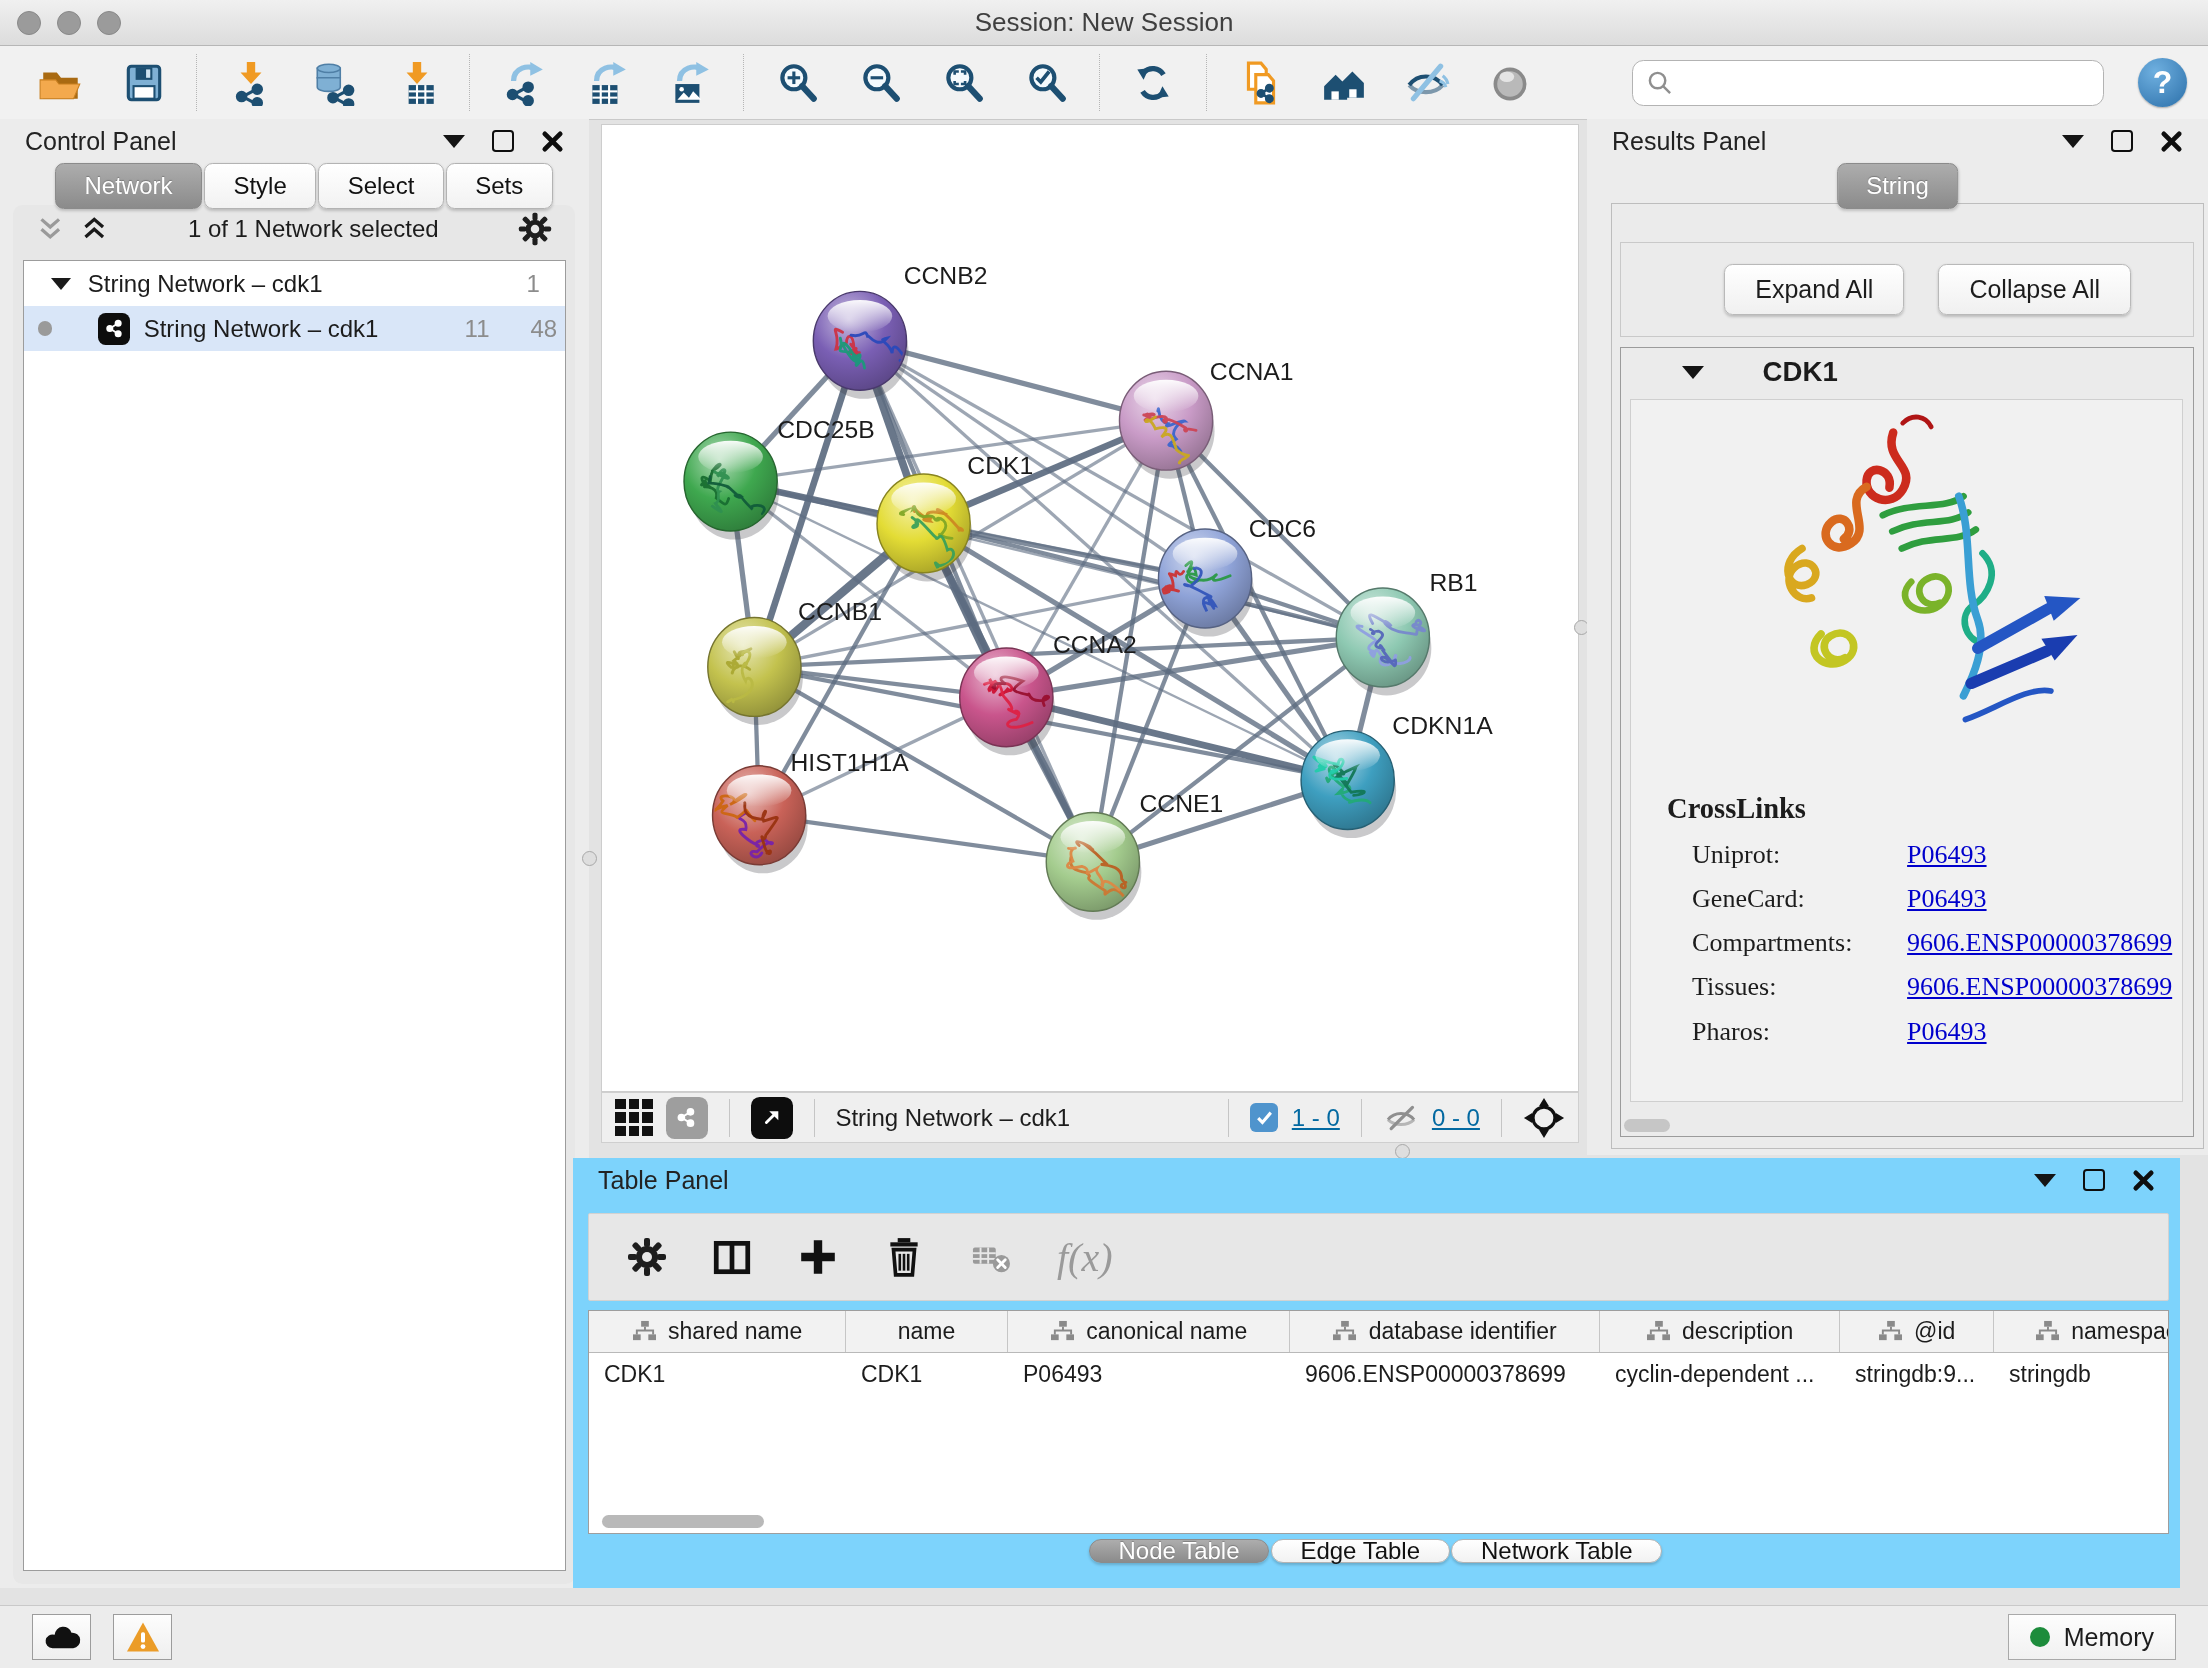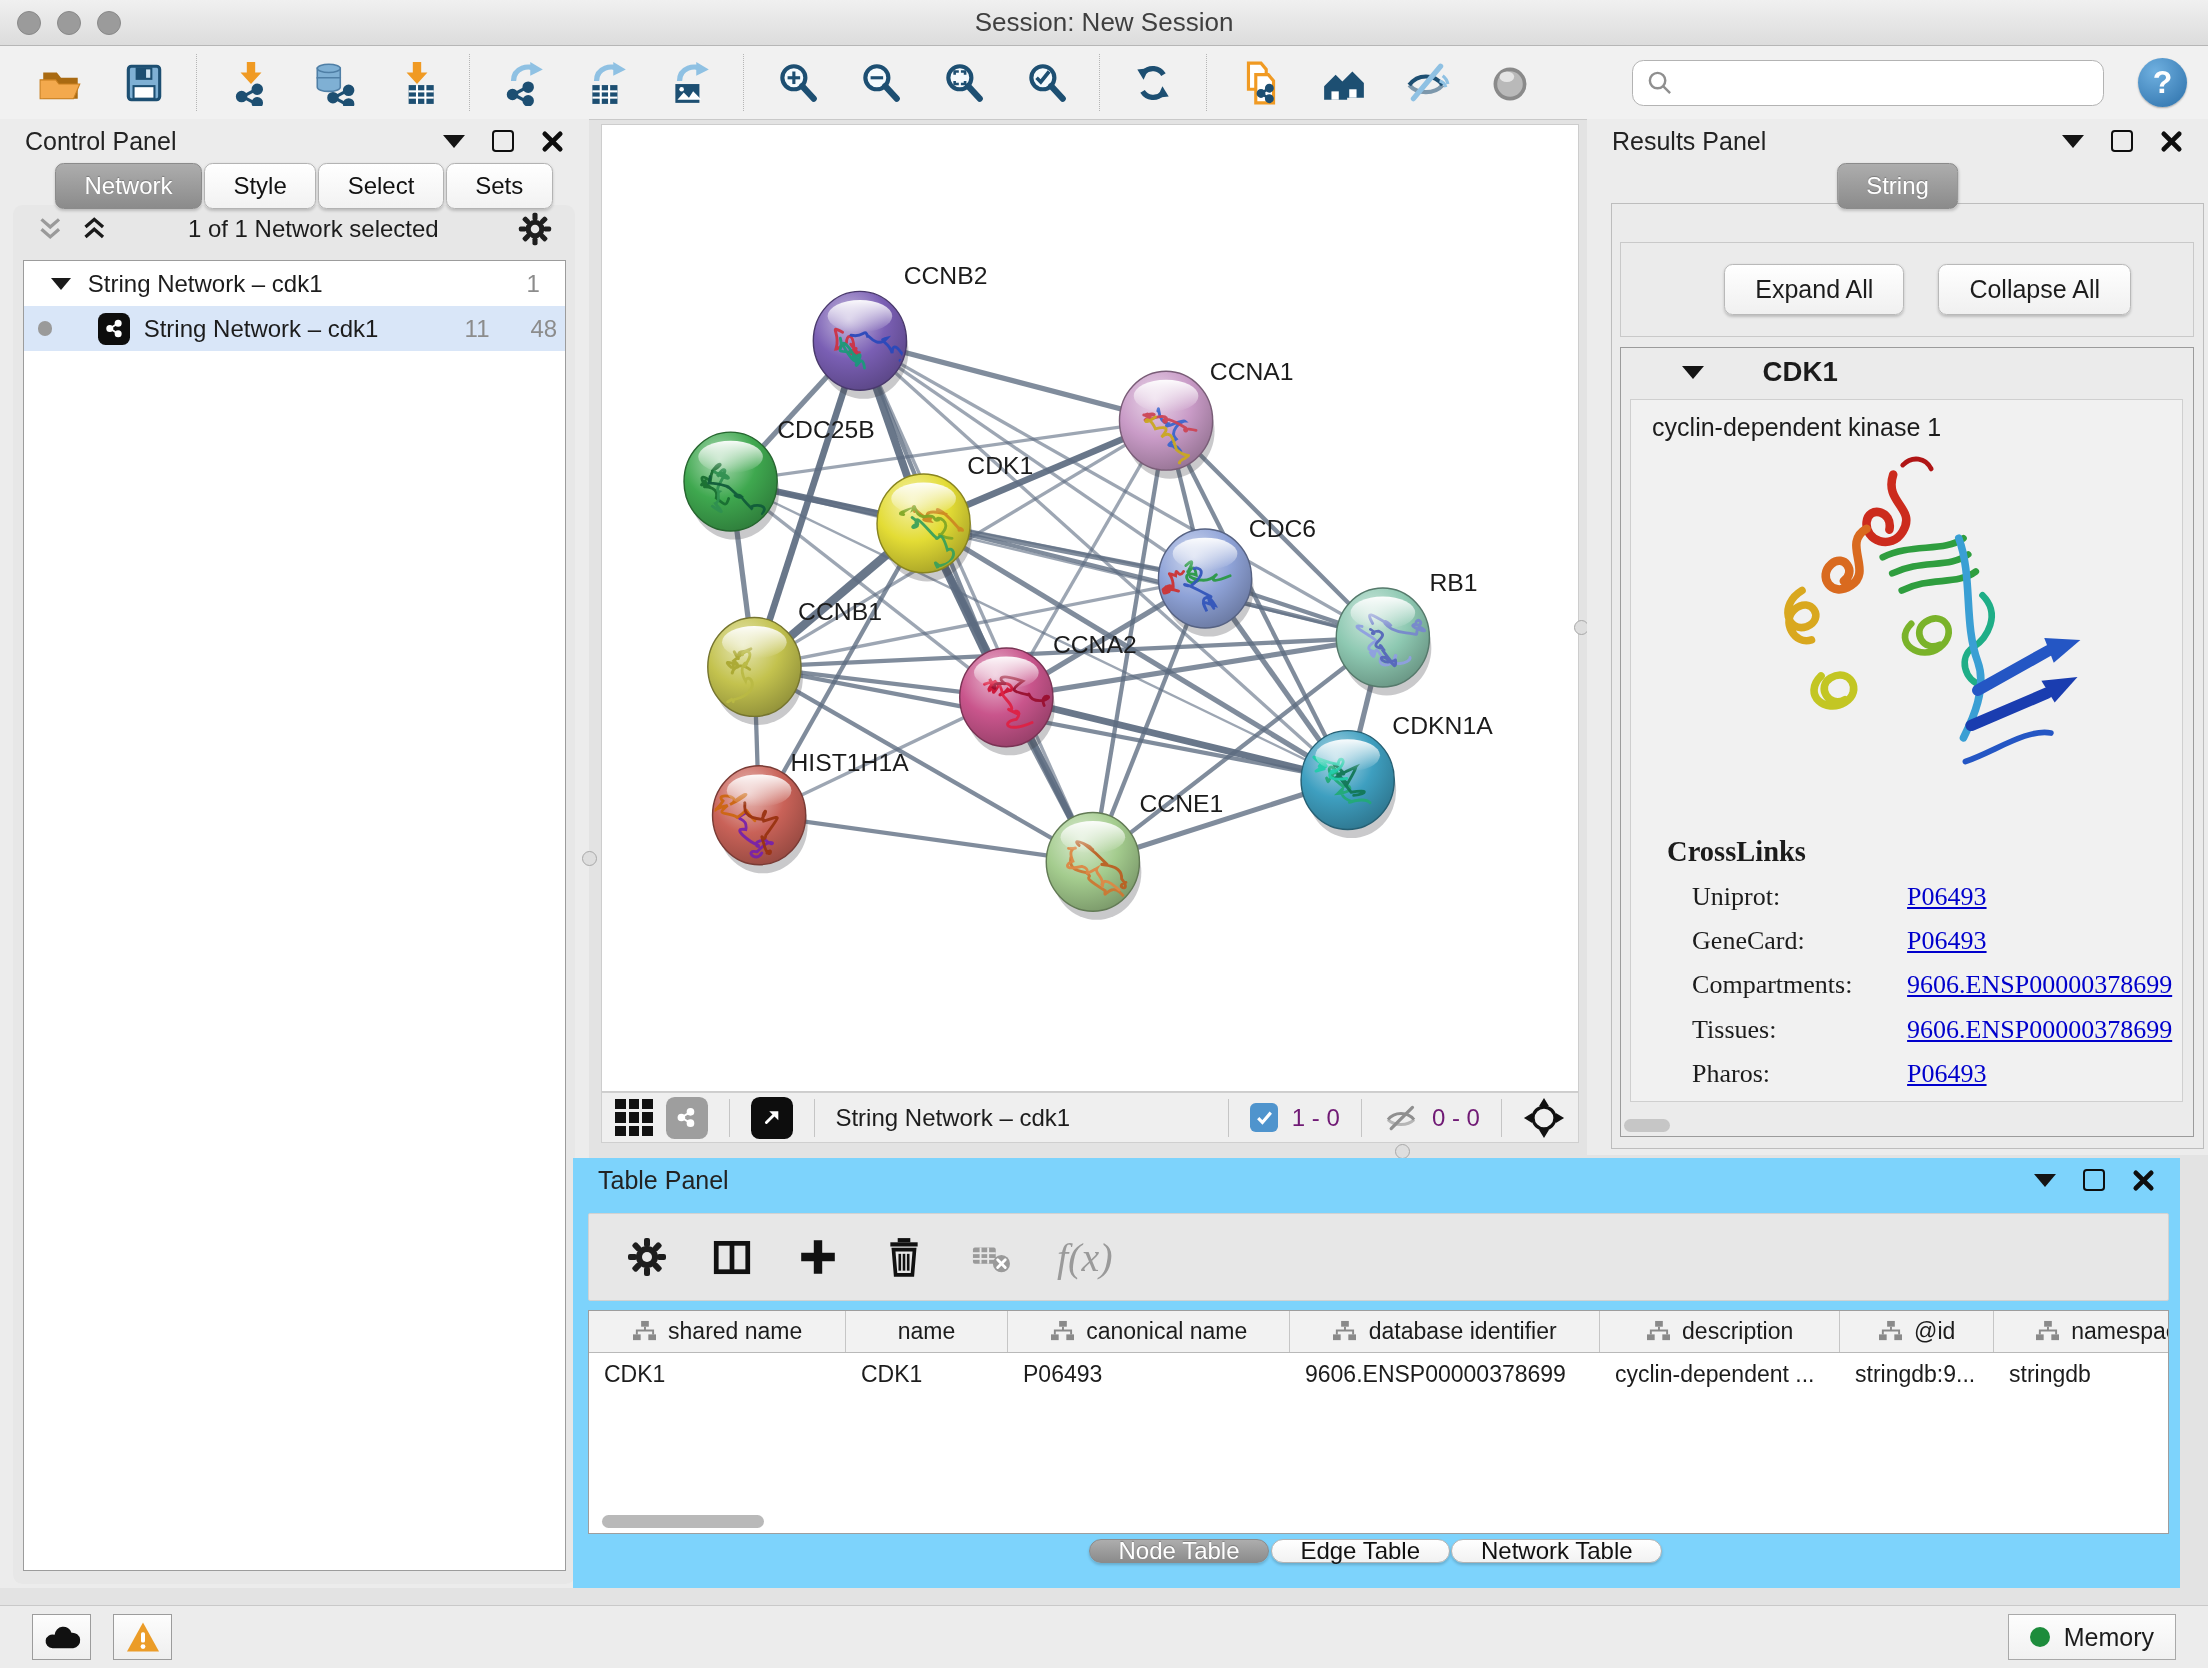--- a/index.html
+++ b/index.html
@@ -70,21 +70,21 @@
   .network-footer { position:absolute; left:601px; top:1092px; width:978px; height:51px; background:#efefef;
                     border:1px solid #cfcfcf; display:flex; align-items:center; padding:0 13.3px; gap:13.3px;
                     font-size:24px; }
   .f-sep { width:0; height:38px; border-left:1px solid #c5c5c5; margin:0 7.6px; }
   .gridicon { display:grid; grid-template-columns:repeat(3,10.5px); grid-template-rows:repeat(3,10.5px); gap:2.9px; }
   .gridicon i { background:#111; display:block; }
   .sharebtn { width:42px; height:42px; border-radius:8.6px; background:#9e9e9e; display:flex;
               align-items:center; justify-content:center; }
   .exportbtn { width:42px; height:42px; border-radius:8.6px; background:#0d0d0d; display:flex;
                align-items:center; justify-content:center; }
-  .fcount { color:#701a75; }
+  .fcount { color:#0369a1;text-decoration:underline; }
   .checkbox { width:28.5px; height:28.5px; border-radius:5.7px; background:#4f94cd; display:flex;
               align-items:center; justify-content:center; }
   .knob { position:absolute; width:15px; height:15px; border-radius:50%; background:#dedede; border:1px solid #a8a8a8; }
 
   
   .results-panel { position:absolute; left:1587px; top:119px; width:621px; height:1036px; background:#ececec; }
   .string-tab { position:absolute; left:50%; transform:translateX(-50%); top:44px; z-index:2; }
   .res-box { position:absolute; left:24px; top:84px; right:3.8px; bottom:5.7px; background:#ebebeb; border:1px solid #bdbdbd; }
   .expcol-box { position:absolute; left:7.6px; top:38px; right:9.5px; height:95px; border:1.9px solid #c9c9c9;
                 display:flex; align-items:center; justify-content:center; gap:34px;padding-left:42px; }
@@ -754,21 +754,20 @@
         <div class="btn">
             <span>Collapse All</span>
           </div>
       </div>
       <div class="gene-box">
         <div class="gene-head">
           <div class="tri"></div>
           <span class="gene-symbol">CDK1</span>
         </div>
         <div class="gene-content">
-          <div class="gene-desc">cyclin-dependent kinase 1</div>
           <svg class="protein" width="399" height="380" viewBox="0 0 420 400">
             <g fill="none" stroke-linecap="round">
               <path d="M196 28c-10 30 25 35 10 60-12 20-40 10-38-10 2-18 28-12 24 8" stroke="#cc2b1d" stroke-width="9"></path>
               <path d="M206 18c10-10 24-8 30 4" stroke="#b01515" stroke-width="5"></path>
               <path d="M168 85c-27 15 8 45-17 60-20 13-35-10-20-23 13-11 27 8 13 18" stroke="#d96a1f" stroke-width="9"></path>
               <path d="M100 150c-25 15-15 45 5 38 20-8 5-33-13-18-14 12 0 38 18 32" stroke="#d9a81f" stroke-width="8"></path>
               <path d="M120 240c-20 20 5 40 25 28 20-12 5-38-15-26-15 9-2 32 15 23" stroke="#c3c623" stroke-width="8"></path>
               <path d="M185 115c30-15 65-5 85-20M195 132c30-15 60-5 80-20M205 150c30-15 58-5 78-20" stroke="#2f9e3f" stroke-width="7"></path>
               <path d="M215 185c-20 20 10 40 30 25 20-15 5-40-15-27-15 10-2 32 15 24" stroke="#7ab32a" stroke-width="7"></path>
               <path d="M290 155c20 20 5 45-10 55-15 10-10 35 10 40" stroke="#1fae87" stroke-width="7"></path>

